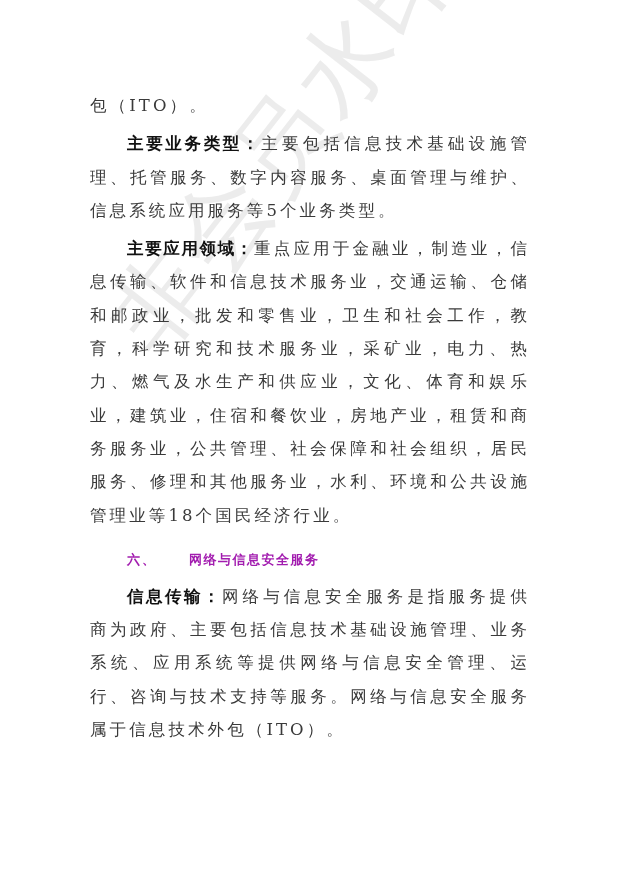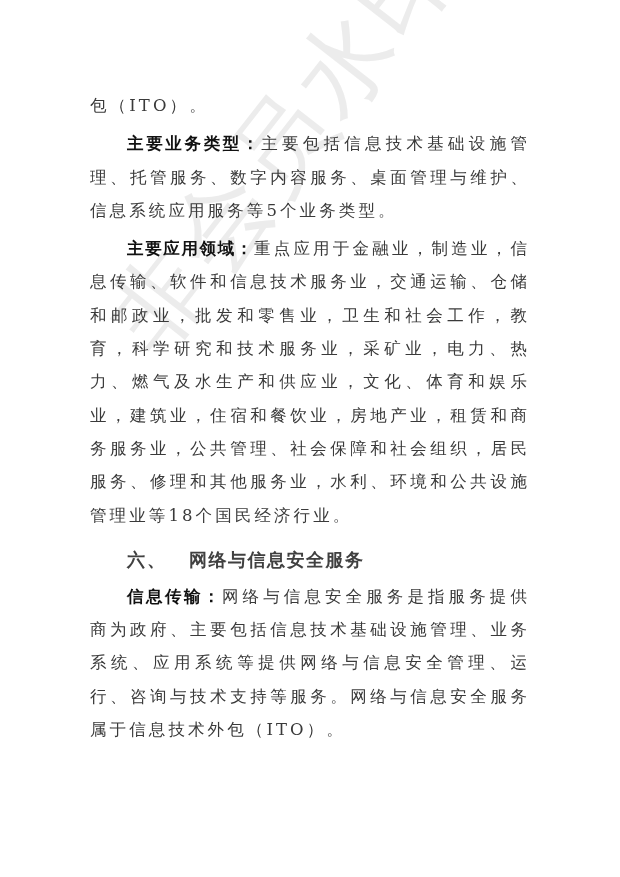--- a/index.html
+++ b/index.html
@@ -3,22 +3,22 @@
 <meta charset="utf-8">
 <style>
   html, body { margin:0; padding:0; background:#ffffff; }
   body { width:620px; height:877px; position:relative; overflow:hidden;
          font-family: "DejaVu Serif", "Liberation Serif", serif; color:#3a3a3a; }
   .page { position:absolute; left:90px; top:89px; width:440px; }
   .para { margin:0; font-size:16.5px; line-height:33.3px; letter-spacing:3.1px; text-align:justify; }
   .para.indent { text-indent:37px; }
   .para .lead { font-weight:bold; color:#111; letter-spacing:1.5px; }
   .gap { height:5px; }
-  .heading { margin:0; font-family:"DejaVu Sans","Liberation Sans",sans-serif; font-size:18px;
-             line-height:33px; color:#404040; padding-left:37px; margin-top:6px; margin-bottom:4px; }
+  .heading { margin:0; font-family:"DejaVu Sans","Liberation Sans",sans-serif; font-size:13px;
+             line-height:33px; color:#a21caf; padding-left:37px; margin-top:6px; margin-bottom:4px; }
   .heading .num { display:inline-block; width:62px; letter-spacing:2px; }
   .heading .title { letter-spacing:1.5px; }
   .watermark { position:absolute; left:80px; top:300px; font-family:"DejaVu Sans","Liberation Sans",sans-serif;
                font-size:96px; color:rgba(200,200,200,0.35); transform:rotate(-52deg);
                transform-origin:left top; white-space:nowrap; pointer-events:none; letter-spacing:4px; }
 </style>
 </head>
 <body>
 
 <div class="watermark">非会员水印</div>

